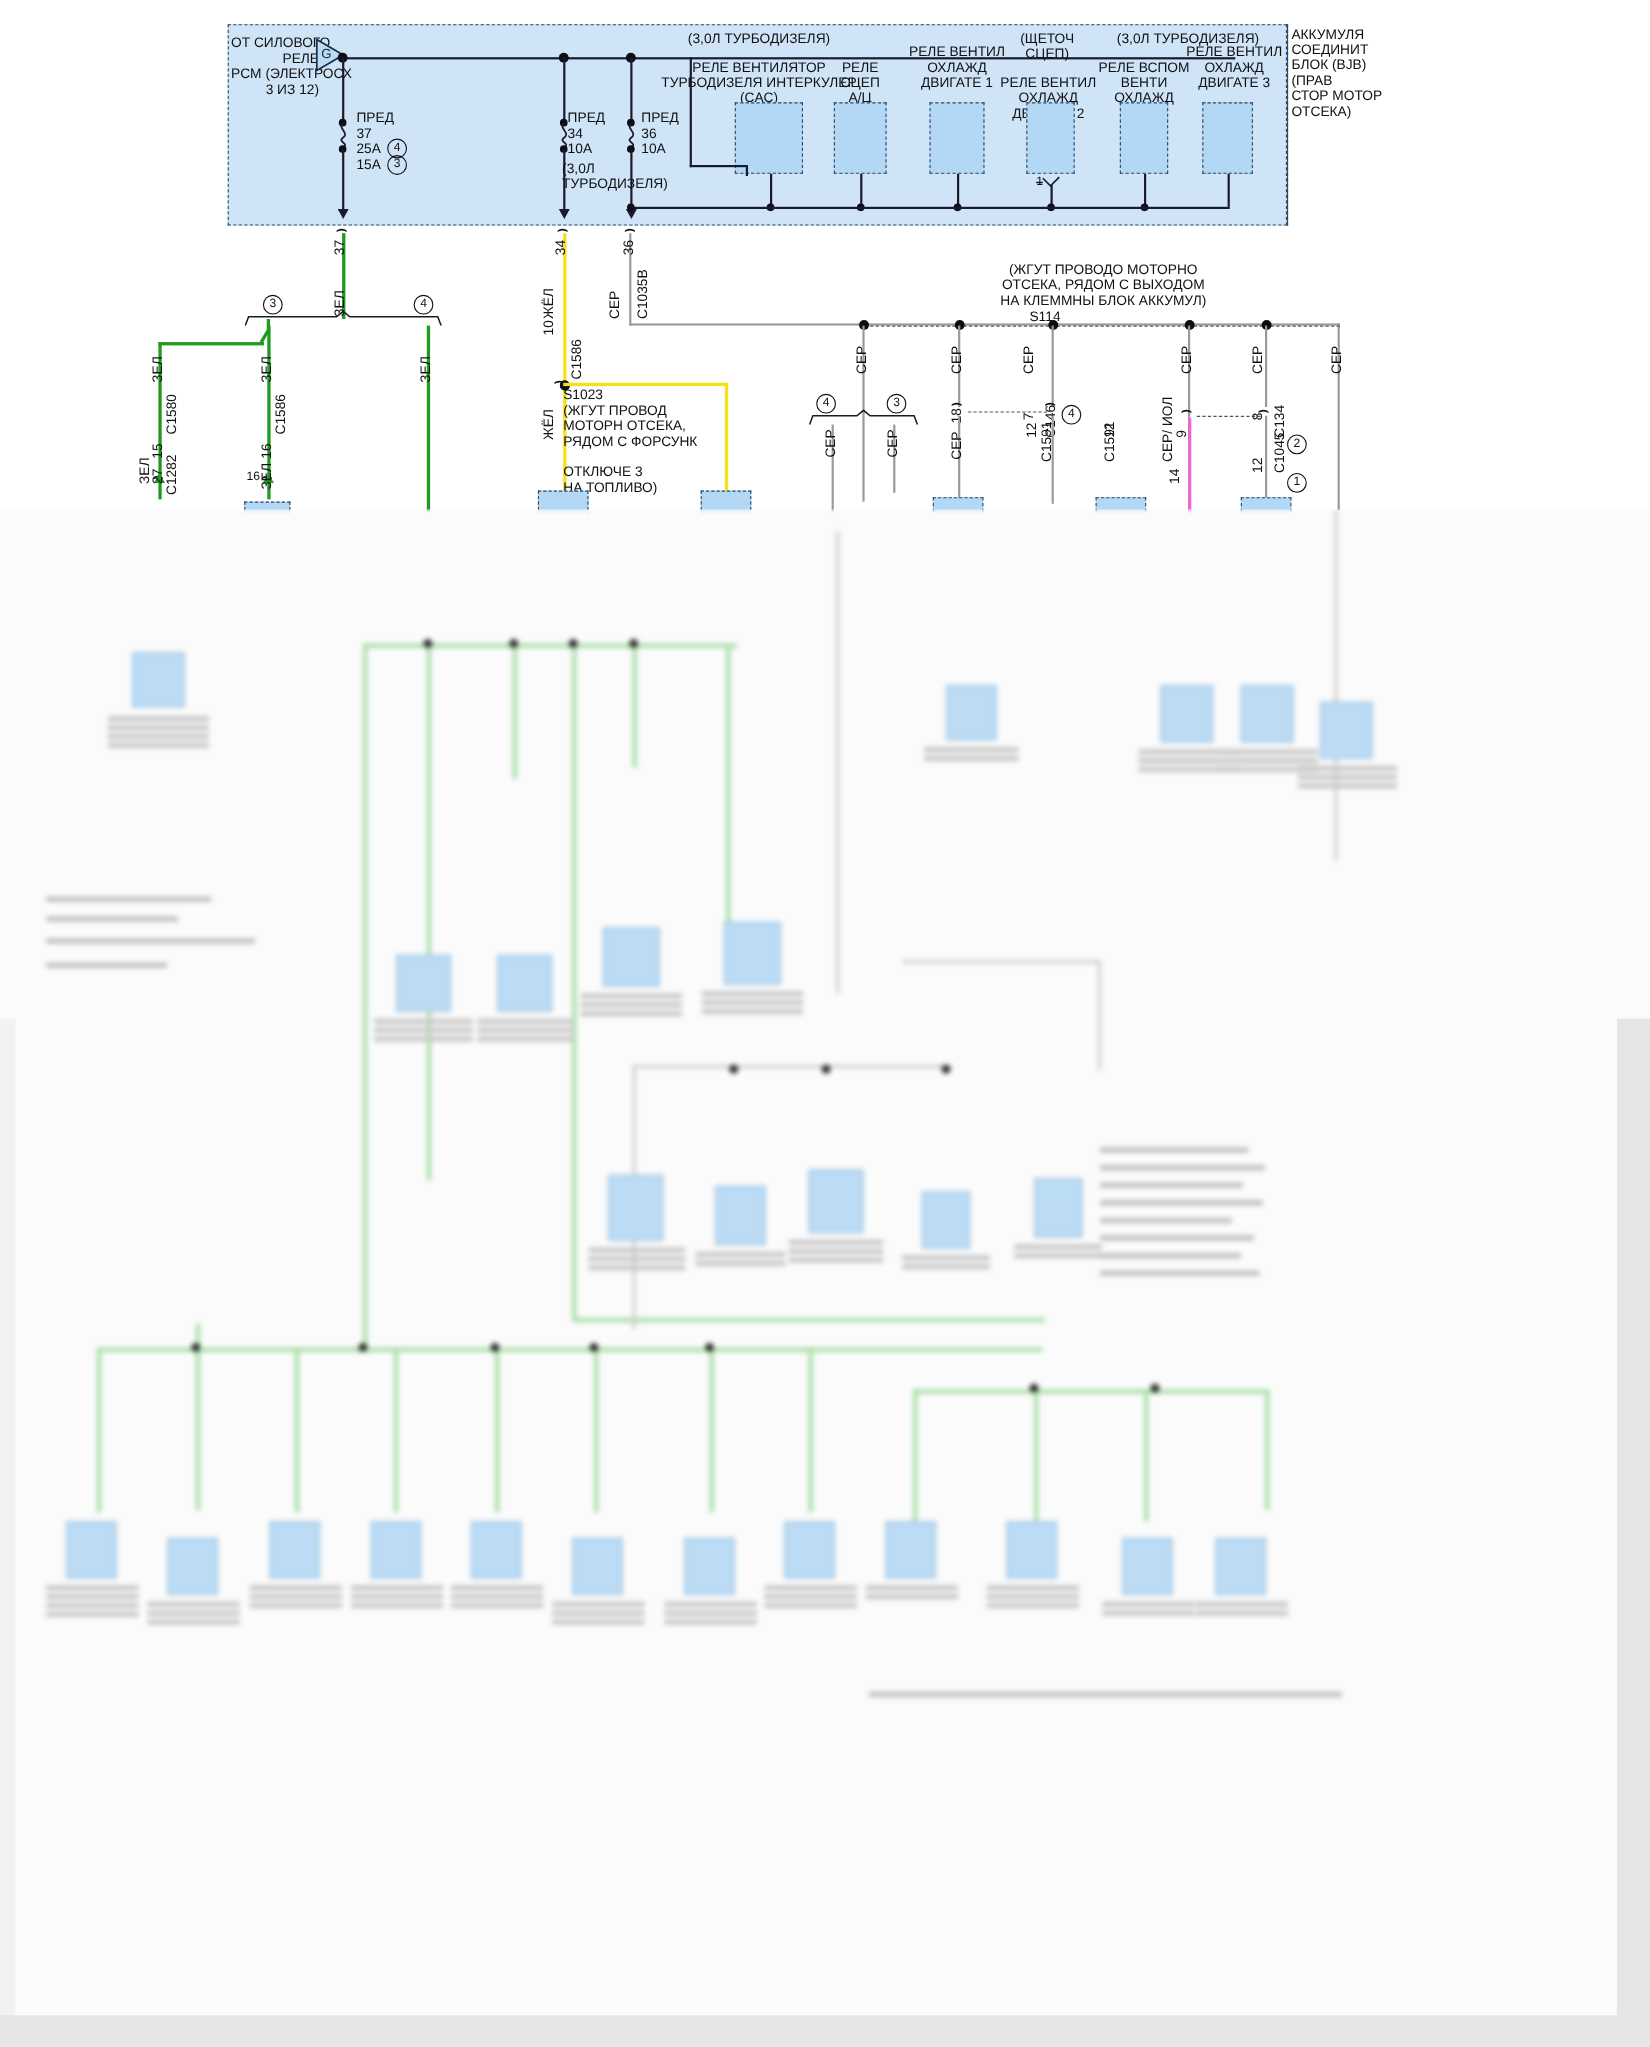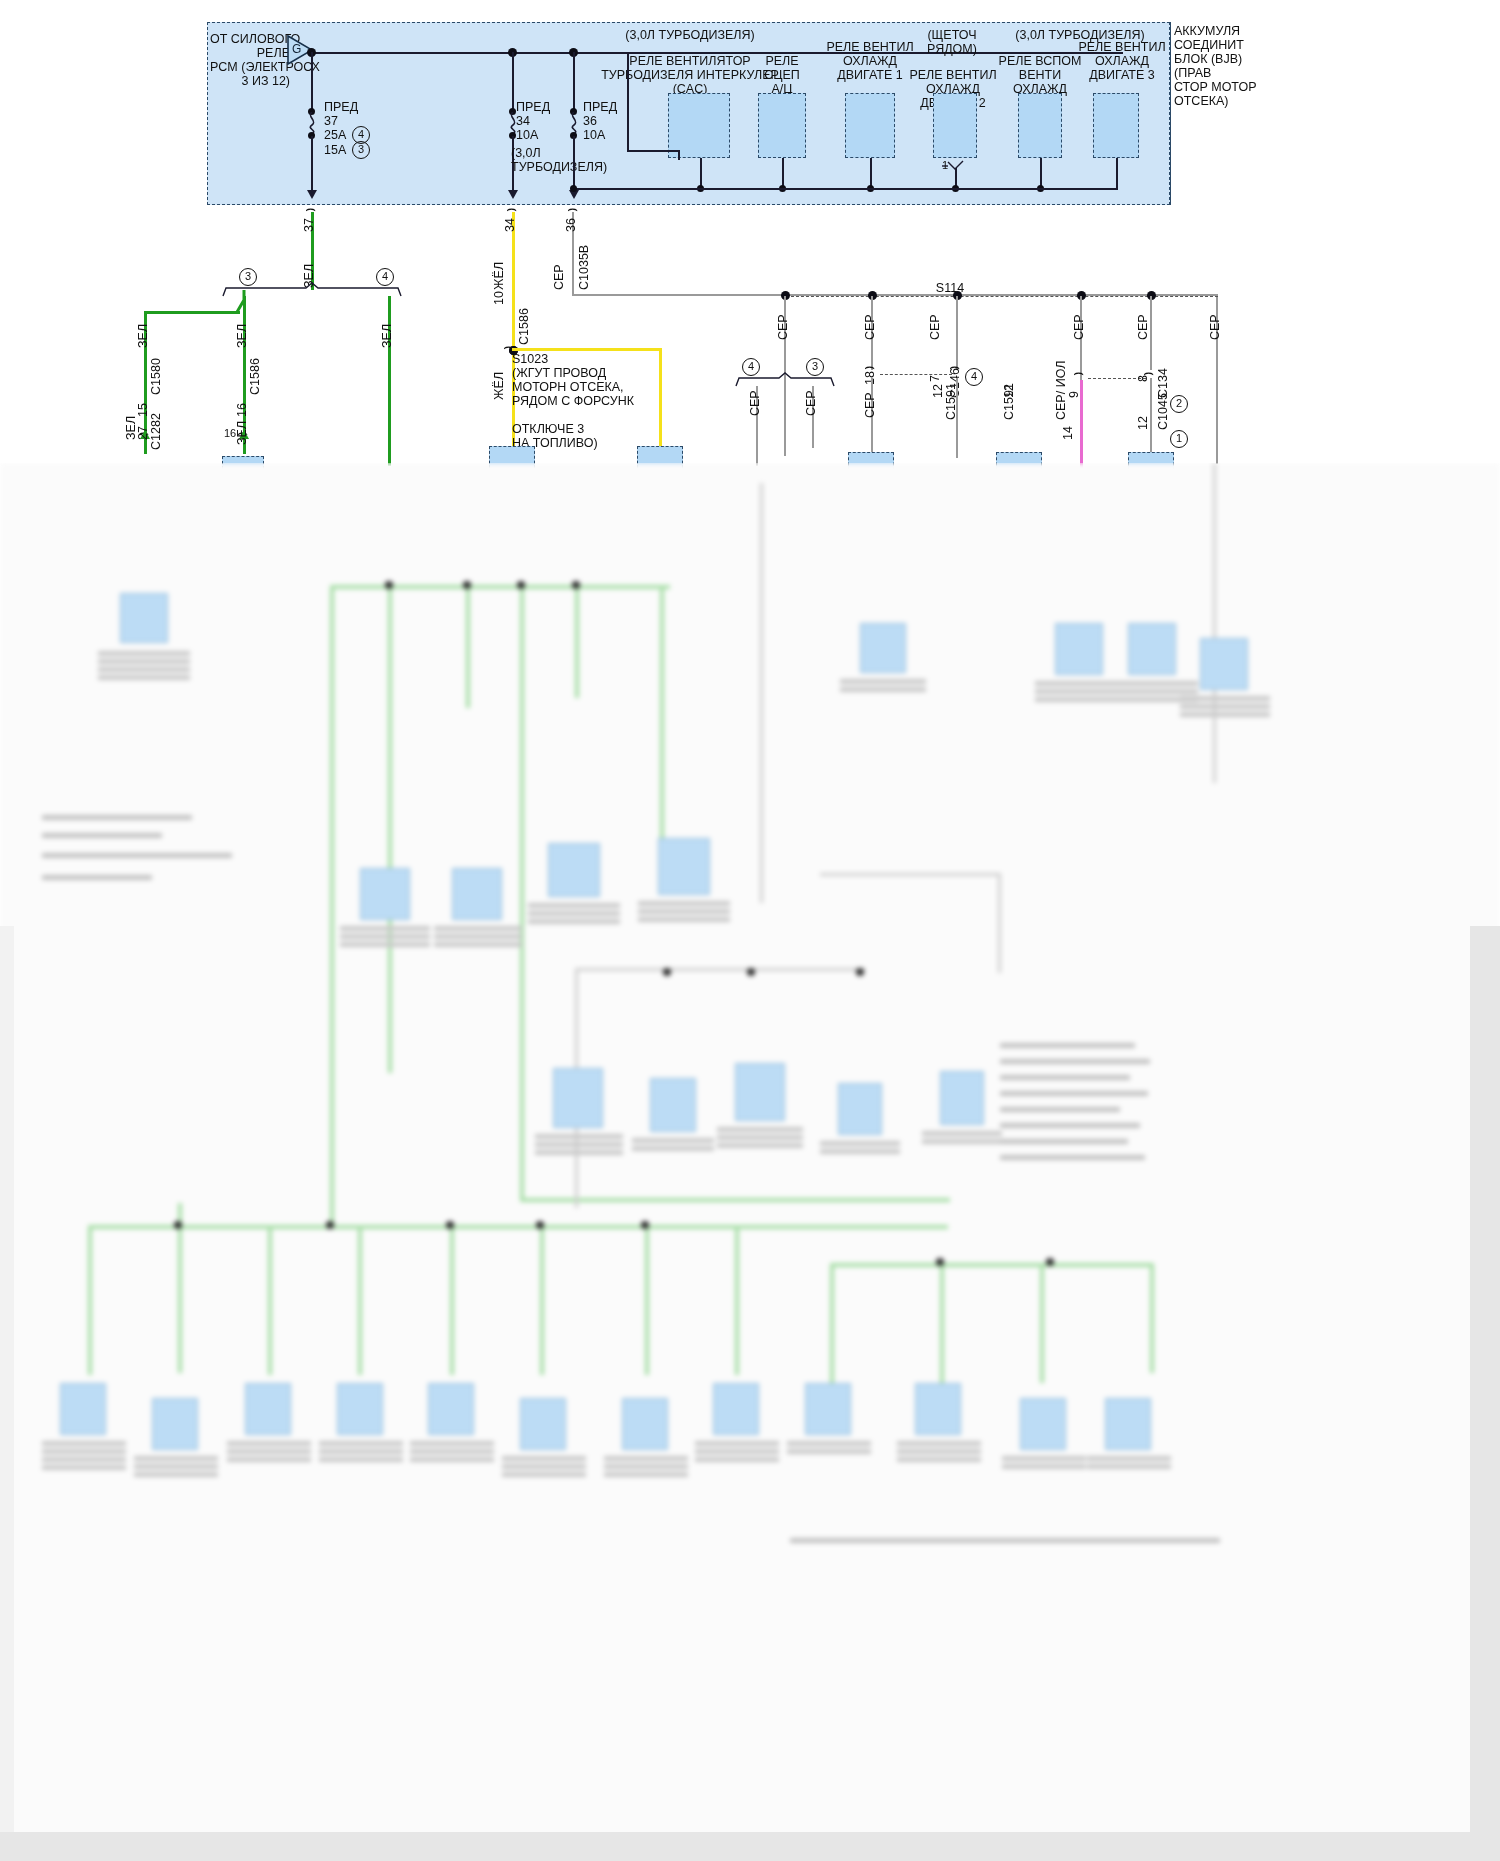--- a/index.html
+++ b/index.html
@@ -151,21 +151,21 @@
 СЦЕП
 А/Ц</div>
   <div class="relay" style="left:758px;top:93px;width:48px;height:65px;"></div>
 
   <div class="txt c" style="left:818px;top:40px;width:104px;">РЕЛЕ ВЕНТИЛ
 ОХЛАЖД
 ДВИГАТЕ 1</div>
   <div class="relay" style="left:845px;top:93px;width:50px;height:65px;"></div>
 
   <div class="txt c" style="left:912px;top:28px;width:80px;">(ЩЕТОЧ
-РЯДОМ)</div>
+СЦЕП)</div>
   <div class="txt c" style="left:905px;top:68px;width:96px;">РЕЛЕ ВЕНТИЛ
 ОХЛАЖД
 ДВИГАТЕ 2</div>
   <div class="relay" style="left:933px;top:93px;width:44px;height:65px;"></div>
 
   <svg style="position:absolute;left:938px;top:152px;width:36px;height:20px;">
     <path d="M4,14 L10,14" stroke="#1a1a2e" stroke-width="1.4" fill="none"></path>
     <path d="M10,10 L17,17 L25,9" stroke="#1a1a2e" stroke-width="1.4" fill="none"></path>
   </svg>
 
@@ -267,20 +267,23 @@
   <div class="gl-h" style="left:572px;top:294px;width:646px;"></div>
   <div class="gl-v" style="left:1216px;top:294px;height:170px;"></div>
 
   <div class="dlink" style="left:786px;top:296px;width:432px;border-top-color:#555;"></div>
   <div class="dot" style="left:781px;top:291px;"></div>
   <div class="dot" style="left:868px;top:291px;"></div>
   <div class="dot" style="left:953px;top:291px;"></div>
   <div class="dot" style="left:1077px;top:291px;"></div>
   <div class="dot" style="left:1147px;top:291px;"></div>
 
+  <div class="txt c" style="left:838px;top:238px;width:330px;">(ЖГУТ ПРОВОДО МОТОРНО
+ОТСЕКА, РЯДОМ С ВЫХОДОМ
+НА КЛЕММНЫ БЛОК АККУМУЛ)</div>
   <div class="txt c" style="left:900px;top:281px;width:100px;">S114</div>
 
   <div class="gl-v" style="left:784px;top:296px;height:160px;"></div>
   <div class="vtxt" style="left:777px;top:340px;">СЕР</div>
   <svg style="position:absolute;left:735px;top:372px;width:100px;height:18px;">
     <path d="M1,14 L4,6 L44,6 L50,1 L56,6 L96,6 L99,14" fill="none" stroke="#1a1a2e" stroke-width="1.4"></path>
   </svg>
   <div class="circ" style="left:742px;top:358px;">4</div>
   <div class="circ" style="left:806px;top:358px;">3</div>
   <div class="gl-v" style="left:756px;top:386px;height:80px;"></div>

